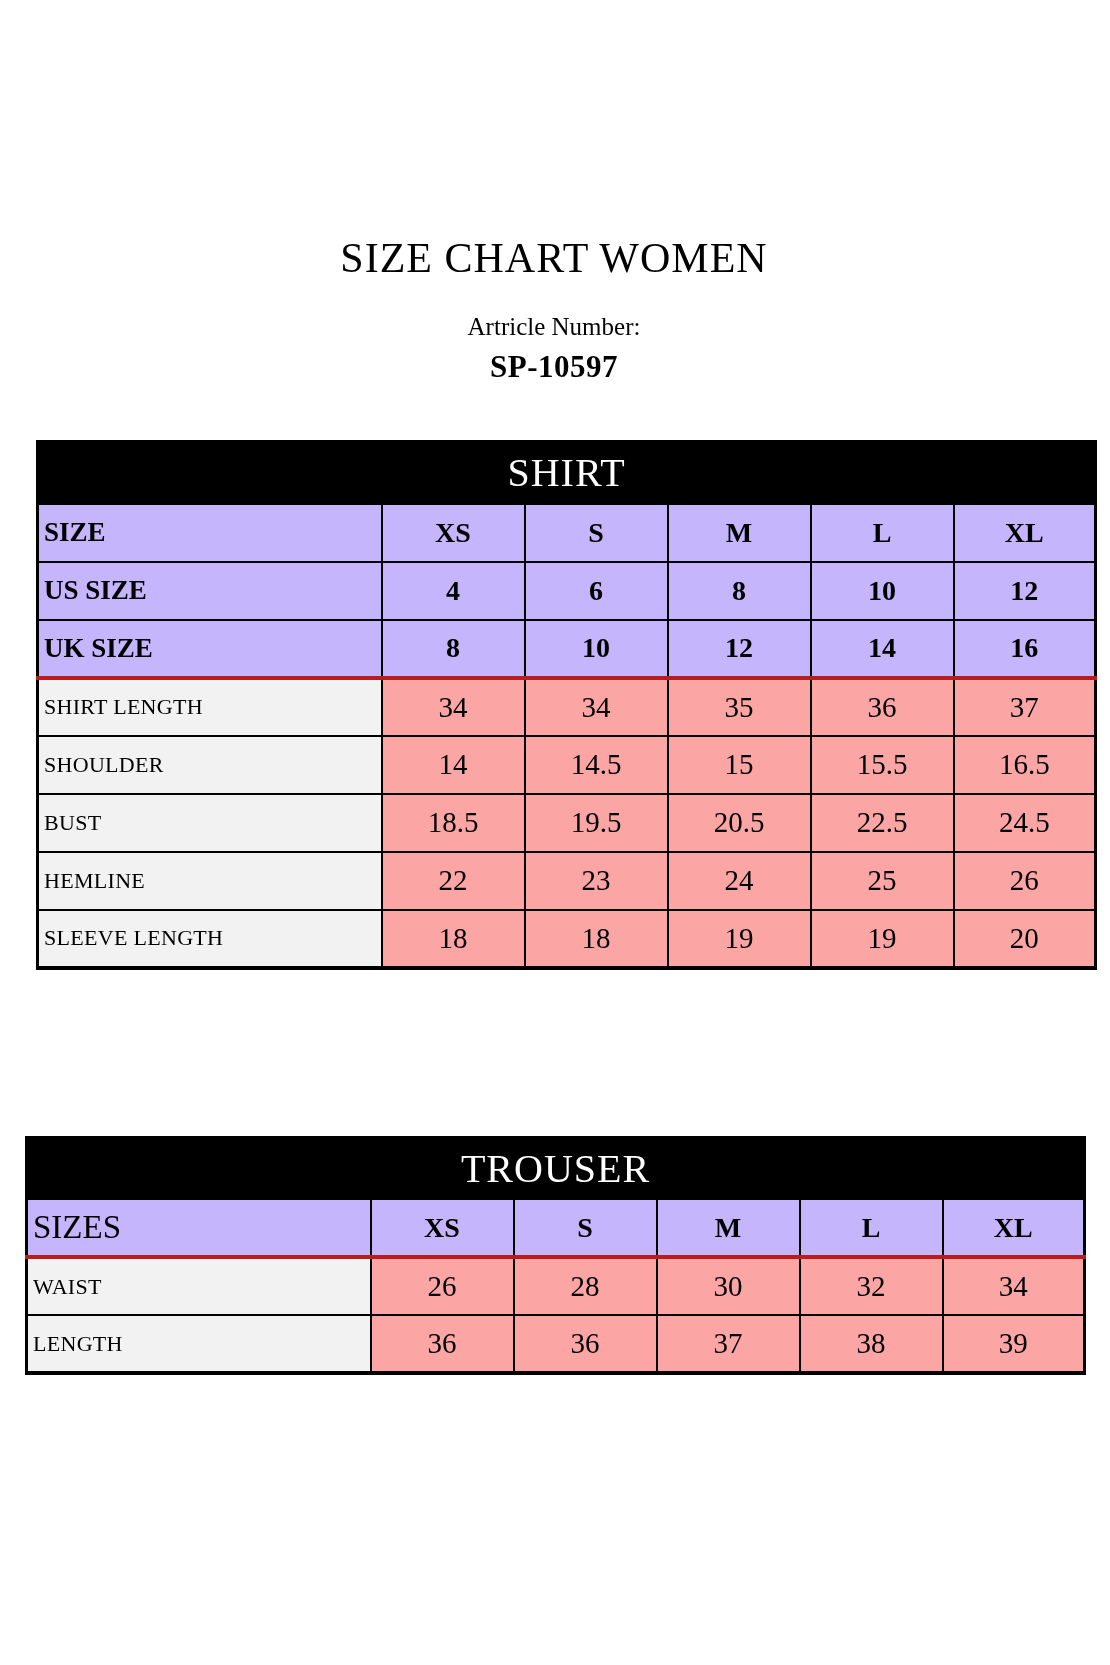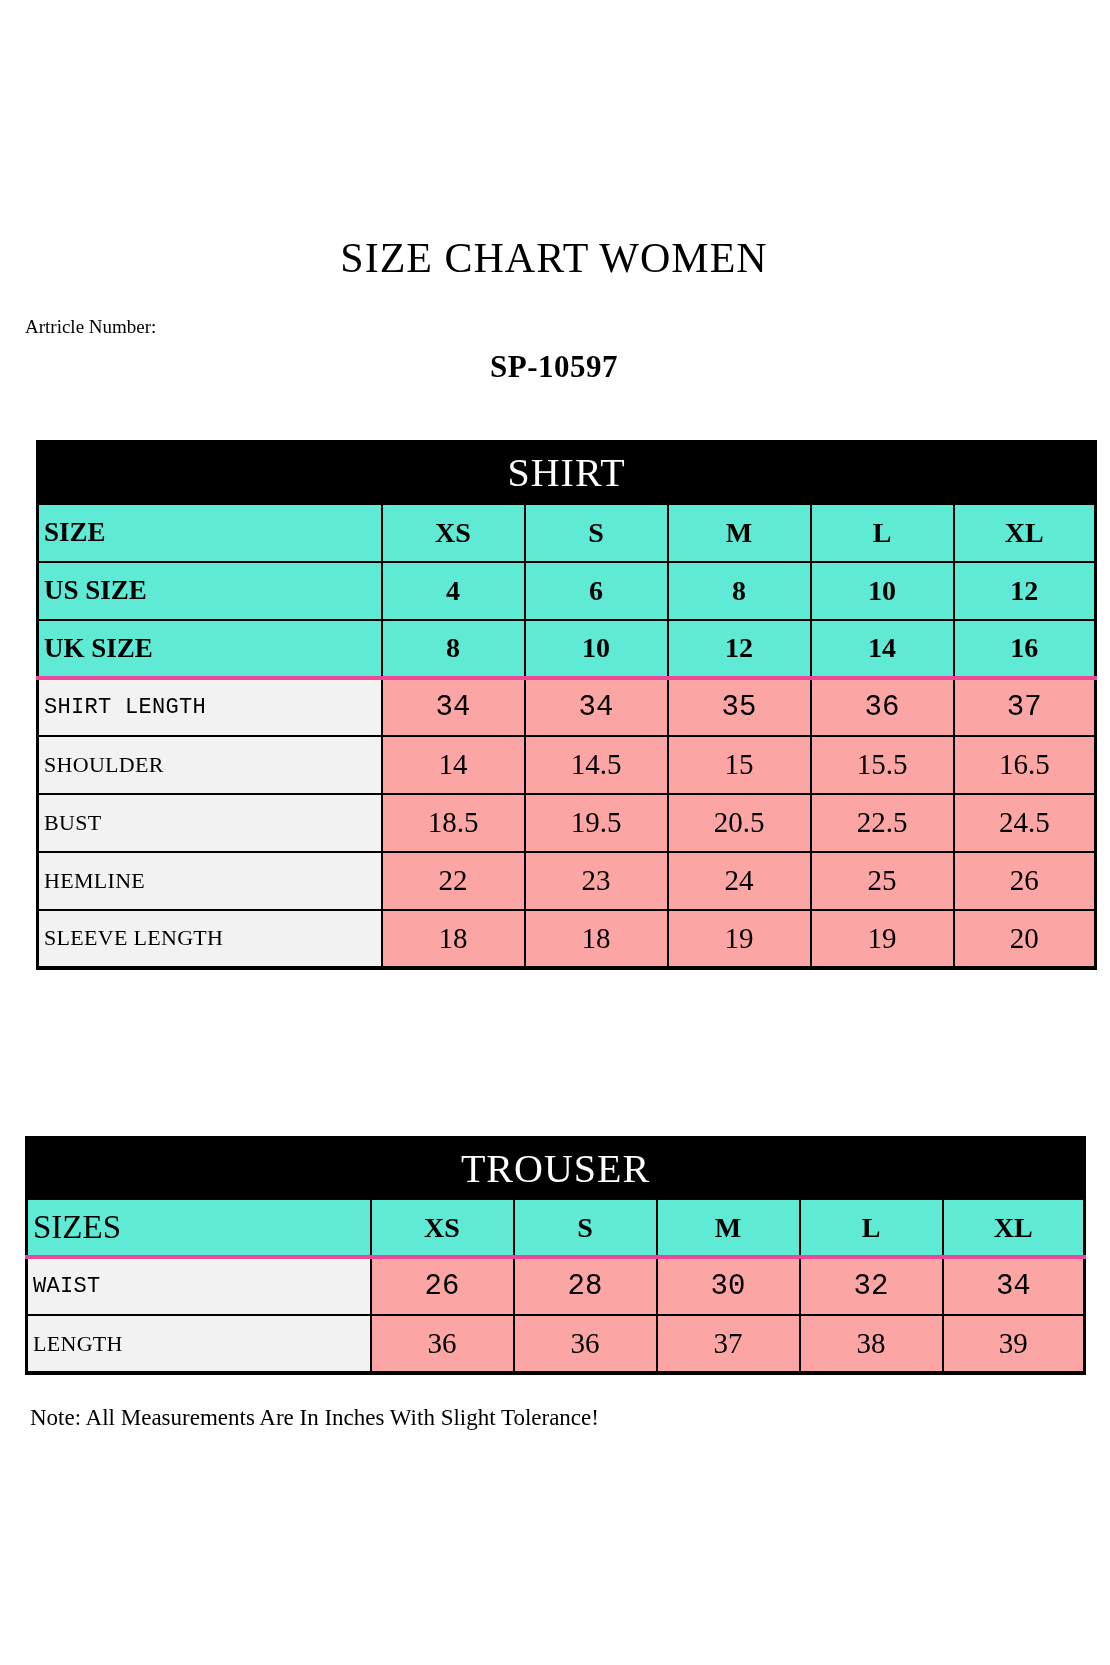--- a/index.html
+++ b/index.html
@@ -14,21 +14,21 @@
 
   .title {
     margin: 230px 25px 0 25px;
     width: 1058px;
     text-align: center;
     font-size: 42px; line-height: 56px;
     font-weight: 400; letter-spacing: 1px;
   }
   .article-label {
     margin: 26px 25px 0 25px; width: 1058px;
-    font-size: 19px; line-height: 30px; font-weight: 400;
+    text-align: center; font-size: 25px; line-height: 30px; font-weight: 400;
   }
   .article-number {
     margin: 8px 25px 0 25px; width: 1058px;
     text-align: center; font-size: 31px; line-height: 34px; font-weight: 700;
     letter-spacing: 0.5px;
   }
 
   table.size-table {
     border-collapse: collapse;
     table-layout: fixed;
@@ -43,28 +43,28 @@
   .band th {
     background: #000000; color: #ffffff;
     font-weight: 400; font-size: 40px; letter-spacing: 1px;
     text-align: center; height: 62px; padding: 0;
     border: 0;
   }
 
   td { border: 2px solid #000; height: 58px; padding: 0 0 0 5px; vertical-align: middle; }
   td.val { text-align: center; padding: 0; }
 
-  tr.size-row td          { background: #5eead4; font-weight: 700; font-size: 27px; }
+  tr.size-row td          { background: #c4b5fd; font-weight: 700; font-size: 27px; }
   tr.size-row td.val      { font-size: 28px; }
   tr.size-row td.label-regular { font-weight: 400; font-size: 33px; }
 
   tr.measure-row td.label { background: #f2f2f2; font-weight: 400; font-size: 22px; letter-spacing: 0.3px; }
   tr.measure-row td.val   { background: #fca5a5; font-weight: 400; font-size: 29px; }
 
-  tr.thick-top td { border-top: 4px solid #ec4899; font-family: Liberation Mono, monospace; }
+  tr.thick-top td { border-top: 4px solid #b91c1c; }
 
   .note {
     margin: 28px 0 0 30px;
     font-size: 23px; line-height: 30px; font-weight: 400;
   }
 </style>
 </head>
 <body>
 
 <main class="sheet">
@@ -186,15 +186,14 @@
       <td class="label">LENGTH</td>
       <td class="val">36</td>
       <td class="val">36</td>
       <td class="val">37</td>
       <td class="val">38</td>
       <td class="val">39</td>
     </tr>
   </tbody>
     </table>
 
-  <div class="note">Note: All Measurements Are In Inches With Slight Tolerance!</div>
 
 </main>
 
 </body></html>

